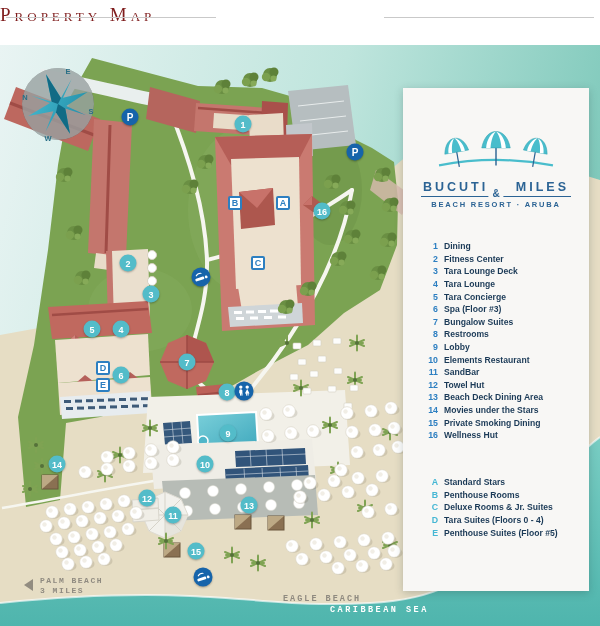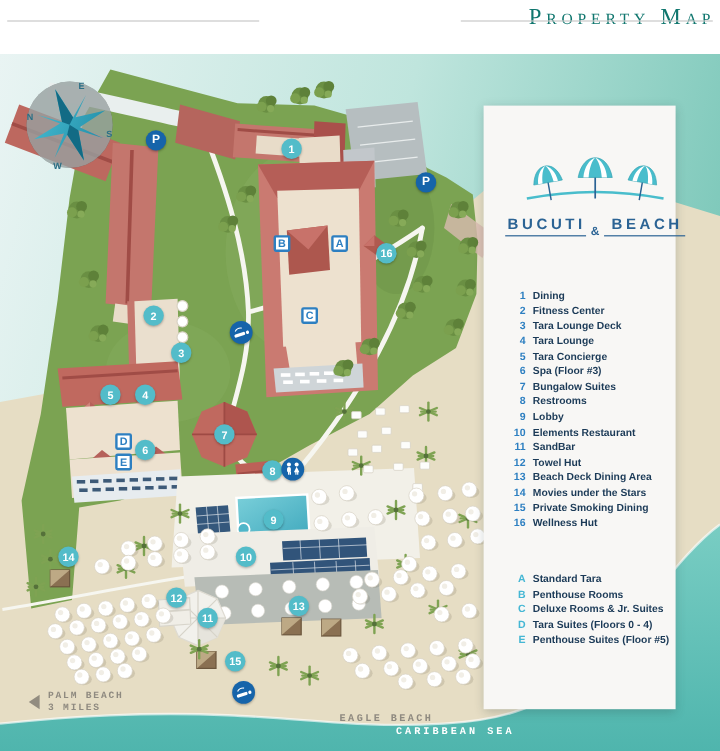--- a/index.html
+++ b/index.html
@@ -1,39 +1,39 @@
 <!DOCTYPE html>
 <html><head>
 <meta charset="utf-8">
 <style>
   html,body{margin:0;padding:0;background:#fff;}
   #page{position:relative;width:600px;height:626px;overflow:hidden;font-family:"Liberation Sans","DejaVu Sans",sans-serif;background:#fff;}
   
-  #title{position:absolute;top:4px;left:0;width:596px;text-align:right;font-family:"Liberation Serif","DejaVu Serif",serif;font-variant:small-caps;font-size:19px;letter-spacing:4px;color:#0f766e;}
+  #title{position:absolute;top:4px;left:0;width:596px;text-align:left;font-family:"Liberation Serif","DejaVu Serif",serif;font-variant:small-caps;font-size:19px;letter-spacing:4px;color:#7f1d1d;}
   .trule{position:absolute;top:17px;height:1px;background:#c9c9c9;}
   #trule-l{left:6px;width:210px;}
   #trule-r{left:384px;width:210px;}
   
   #mapsvg{position:absolute;left:0;top:0;}
   
   #markers{position:absolute;left:0;top:0;width:600px;height:626px;pointer-events:none;}
   .mk{position:absolute;transform:translate(-50%,-50%);display:flex;align-items:center;justify-content:center;box-sizing:border-box;}
   .mk-num{width:17px;height:17px;border-radius:50%;background:#53bcc9;color:#fff;font-size:9px;font-weight:bold;box-shadow:0 1px 2px rgba(0,0,0,.28);}
   .mk-letter{width:14px;height:14px;background:#fff;border:2px solid #2d7fc1;border-radius:2px;color:#2d7fc1;font-size:9px;font-weight:bold;}
   .mk-p{width:17px;height:17px;border-radius:50%;background:#1664aa;color:#fff;font-size:10px;font-weight:bold;box-shadow:0 1px 2px rgba(0,0,0,.3);}
   .mk-ico{width:19px;height:19px;border-radius:50%;background:#1664aa;box-shadow:0 1px 2px rgba(0,0,0,.3);}
   .mk-ico svg{display:block;width:19px;height:19px;}
   
   .maplabel{position:absolute;color:#8f8a80;font-weight:bold;letter-spacing:1.5px;font-size:8px;font-family:Liberation Mono, monospace;}
   #lbl-palm{left:40px;top:576px;line-height:10px;}
   #lbl-eagle{left:283px;top:574px;font-size:8.5px;letter-spacing:2px;margin-top:20px;}
   #lbl-sea{left:330px;top:605px;color:#fff;font-size:8.5px;letter-spacing:2.5px;}
   #palm-arrow{position:absolute;left:24px;top:579px;width:0;height:0;border-top:6px solid transparent;border-bottom:6px solid transparent;border-right:9px solid #928c80;}
   
-  #panel{position:absolute;left:403px;top:88px;width:160px;height:503px;background:#f8f7f5;box-shadow:0 2px 8px rgba(40,60,60,.25);}
+  #panel{position:absolute;left:403px;top:88px;width:186px;height:503px;background:#f8f7f5;box-shadow:0 2px 8px rgba(40,60,60,.25);}
   #logo-umb{position:absolute;left:23px;top:38px;}
   #brand{position:absolute;left:18px;top:92px;width:150px;color:#2b6394;}
   #brand-row{display:flex;justify-content:space-between;font-size:12.5px;letter-spacing:3px;font-weight:600;padding:0 2px;}
   #brand-line{margin-top:2px;height:1px;background:#2b6394;}
   #brand-amp{position:absolute;left:50%;top:8px;transform:translateX(-50%);background:#f8f7f5;padding:0 4px;font-size:10px;font-weight:600;}
   #tagline{position:absolute;left:0;top:112px;width:186px;text-align:center;font-size:7.5px;font-weight:bold;letter-spacing:1.8px;color:#2b6394;}
   #legend-num{position:absolute;left:21px;top:152px;right:4px;}
   #legend-let{position:absolute;left:21px;top:388px;right:4px;}
   .lrow{display:flex;align-items:center;height:12.6px;}
   .lnum{width:14px;text-align:right;margin-right:6px;color:#2d7fc1;font-weight:bold;font-size:8.8px;flex:none;}
@@ -519,25 +519,26 @@
         </g>
       </defs>
       <path d="M-52,18 Q0,8 52,18" stroke="#49bdcc" stroke-width="2" fill="none"></path>
       <use href="#umbDef" transform="translate(-36,5) rotate(-10) scale(0.85)"></use>
       <use href="#umbDef" transform="translate(0,1)"></use>
       <use href="#umbDef" transform="translate(36,5) rotate(10) scale(0.85)"></use>
     </svg>
     <div id="brand">
       <div id="brand-row">
         <span>BUCUTI</span>
-        <span>BEACH</span>
+        <span>MILES</span>
       </div>
       <div id="brand-line"></div>
       <span id="brand-amp">&amp;</span>
     </div>
+    <div id="tagline">BEACH RESORT · ARUBA</div>
     <div id="legend-num">
         <div class="lrow">
           <span class="lnum">1</span>
           <span class="llbl">Dining</span>
         </div>
         <div class="lrow">
           <span class="lnum">2</span>
           <span class="llbl">Fitness Center</span>
         </div>
         <div class="lrow">
@@ -593,21 +594,21 @@
           <span class="llbl">Private Smoking Dining</span>
         </div>
         <div class="lrow">
           <span class="lnum">16</span>
           <span class="llbl">Wellness Hut</span>
         </div>
       </div>
     <div id="legend-let">
         <div class="lrow">
           <span class="lnum cyan">A</span>
-          <span class="llbl">Standard Tara</span>
+          <span class="llbl">Standard Stars</span>
         </div>
         <div class="lrow">
           <span class="lnum cyan">B</span>
           <span class="llbl">Penthouse Rooms</span>
         </div>
         <div class="lrow">
           <span class="lnum cyan">C</span>
           <span class="llbl">Deluxe Rooms &amp; Jr. Suites</span>
         </div>
         <div class="lrow">

